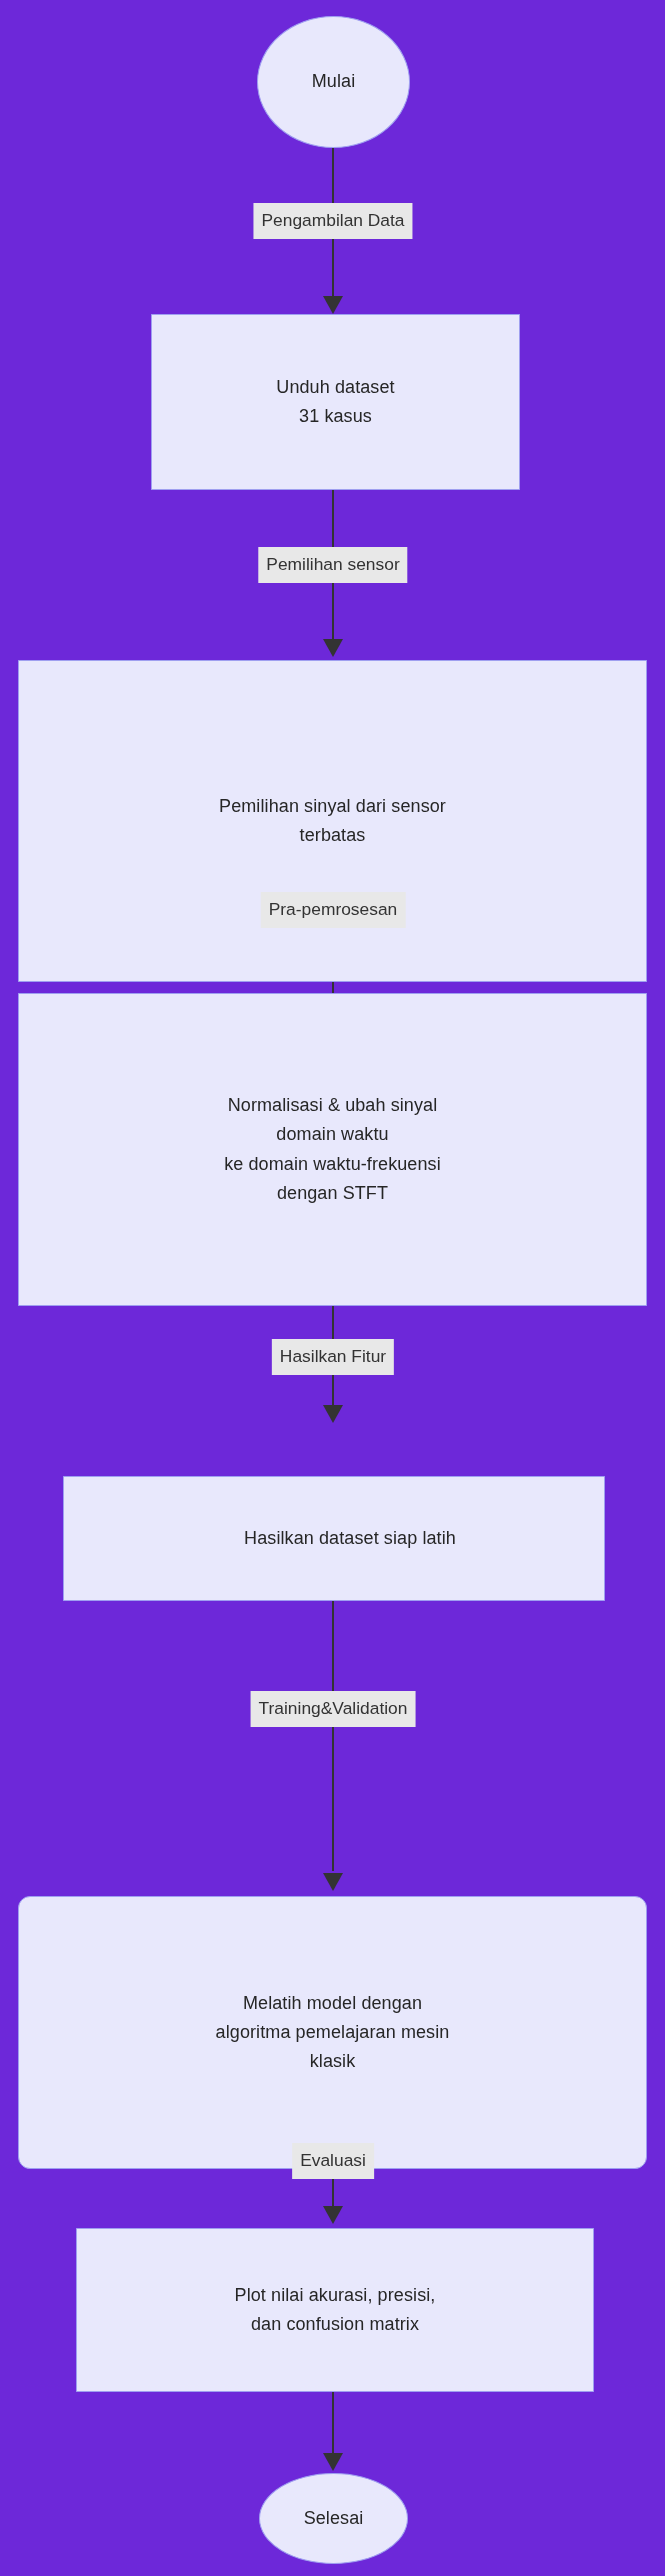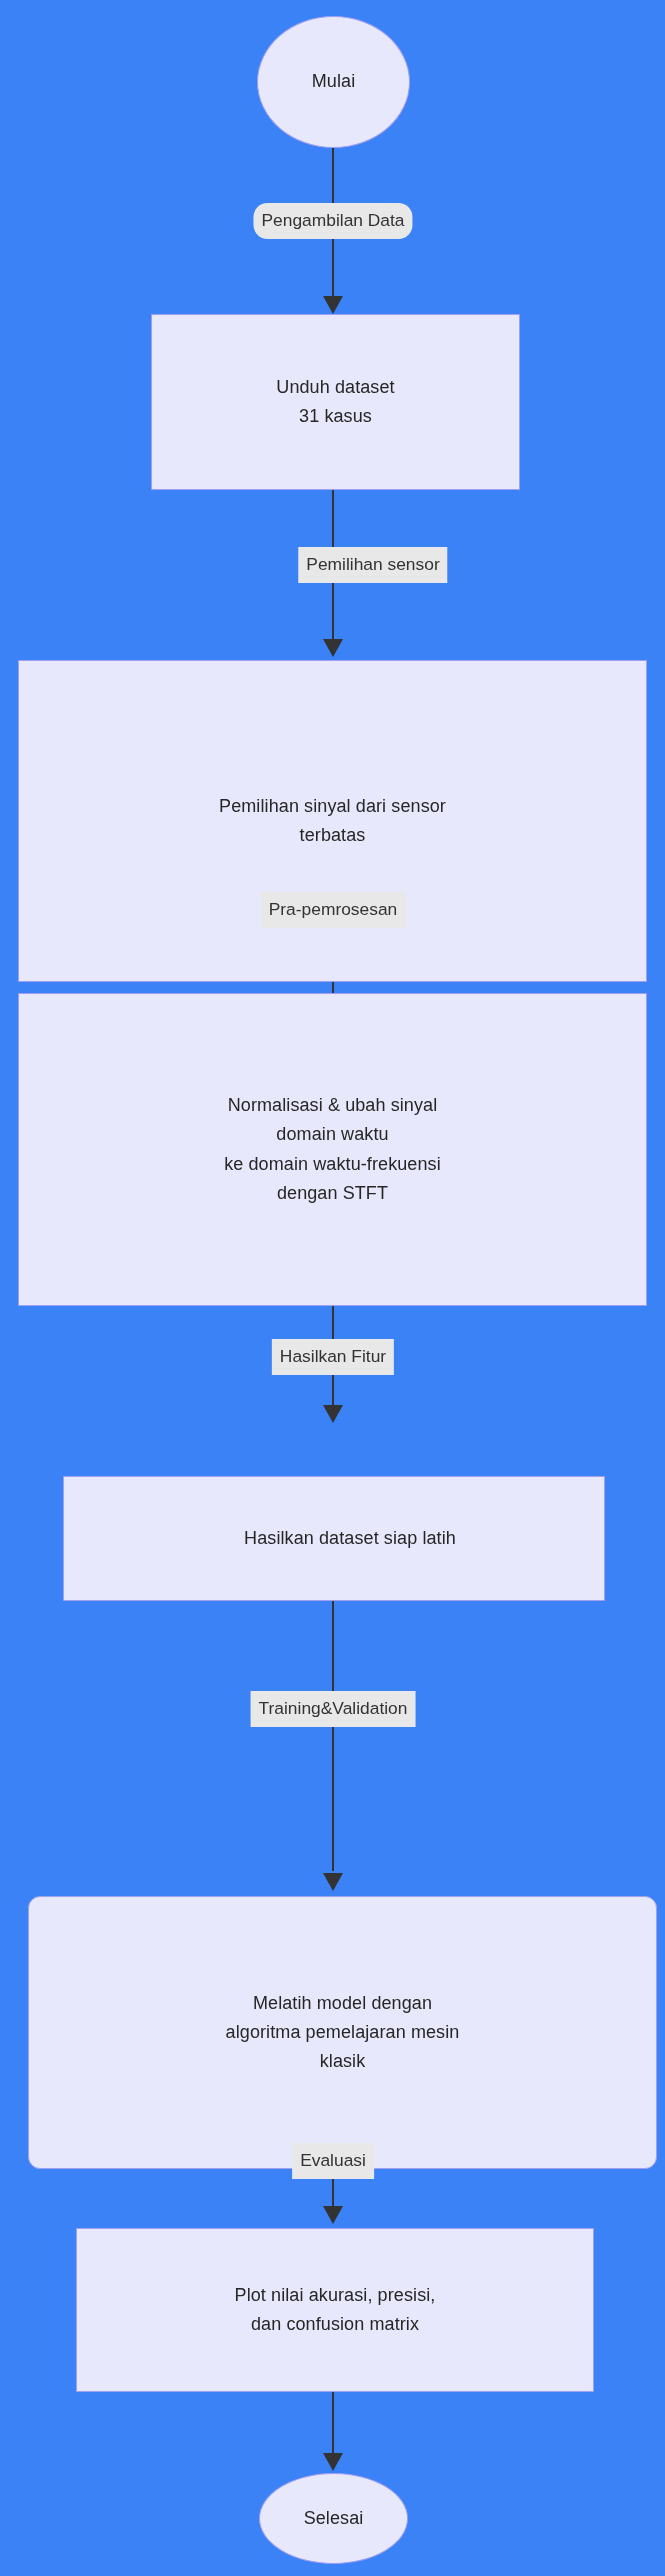--- a/index.html
+++ b/index.html
@@ -10,21 +10,21 @@
   }
   body {
     font-family: "Liberation Sans", sans-serif;
     -webkit-font-smoothing: antialiased;
   }
 
   #flowchart {
     position: relative;
     width: 666px;
     height: 2576px;
-    background: #3b82f6;
+    background: #6d28d9;
     overflow: hidden;
     margin: 0 auto;
   }
 
   
   .node {
     position: absolute;
     box-sizing: border-box;
     background: #e8e8fc;
     border: 1.3px solid #9f9ff0;
@@ -97,30 +97,30 @@
 </head>
 <body>
 
 <div id="flowchart">
 
   <div class="node terminal" style="left:257px; top:16px; width:153px; height:132px;">
     <span class="node-label">Mulai</span>
   </div>
 
   <div class="edge-line" style="top:148px; height:156px;"></div>
-  <div class="edge-label" style="top:203px;border-radius:14px;">Pengambilan Data</div>
+  <div class="edge-label" style="top:203px;">Pengambilan Data</div>
   <div class="edge-arrow" style="top:296px;"></div>
 
   <div class="node process" style="left:151px; top:314px; width:369px; height:176px;justify-content:flex-end;">
     <span class="node-label">Unduh dataset
 31 kasus</span>
   </div>
 
   <div class="edge-line" style="top:490px; height:156px;"></div>
-  <div class="edge-label" style="top:547px;margin-left:40px;">Pemilihan sensor</div>
+  <div class="edge-label" style="top:547px;">Pemilihan sensor</div>
   <div class="edge-arrow" style="top:639px;"></div>
 
   <div class="node process" style="left:18px; top:660px; width:629px; height:322px;">
     <span class="node-label">Pemilihan sinyal dari sensor
 terbatas</span>
   </div>
 
   <div class="edge-line" style="top:982px; height:11.4px;"></div>
   <div class="edge-label" style="top:892px;">Pra-pemrosesan</div>
 
@@ -138,21 +138,21 @@
   <div class="edge-arrow" style="top:1405px;"></div>
 
   <div class="node process" style="left:63px; top:1476px; width:542px; height:125px;padding-left:32px;">
     <span class="node-label">Hasilkan dataset siap latih</span>
   </div>
 
   <div class="edge-line" style="top:1556px; height:315px;"></div>
   <div class="edge-label" style="top:1691px;">Training&amp;Validation</div>
   <div class="edge-arrow" style="top:1873px;"></div>
 
-  <div class="node process" style="left:28px; top:1896px; width:629px; height:273px;border-radius:12px;">
+  <div class="node process" style="left:18px; top:1896px; width:629px; height:273px;border-radius:12px;">
     <span class="node-label">Melatih model dengan
 algoritma pemelajaran mesin
 klasik</span>
   </div>
 
   <div class="edge-line" style="top:2122px; height:94px;"></div>
   <div class="edge-label" style="top:2143px;">Evaluasi</div>
   <div class="edge-arrow" style="top:2206px;"></div>
 
   <div class="node process" style="left:76px; top:2228px; width:518px; height:164px;">

